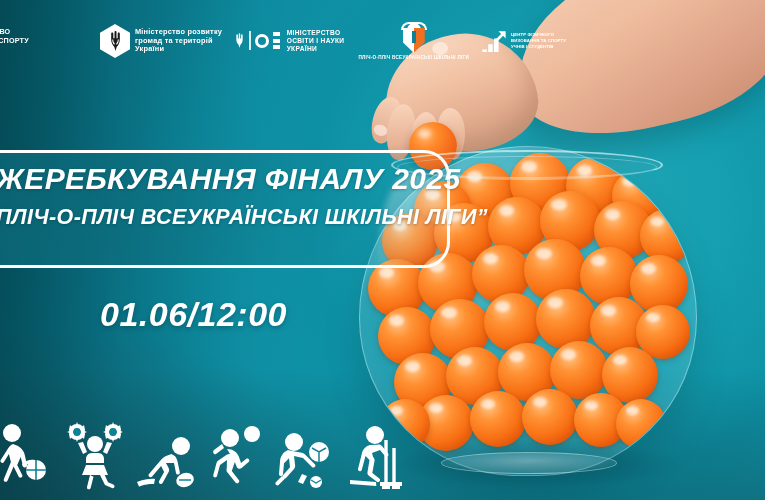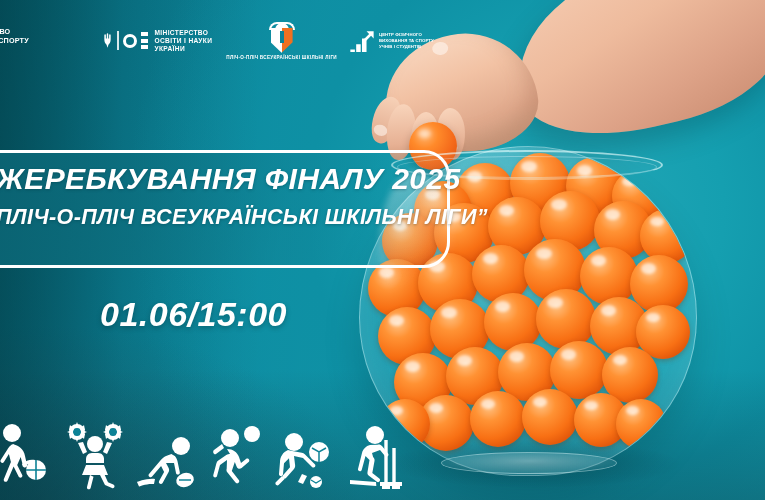--- a/index.html
+++ b/index.html
@@ -308,20 +308,30 @@
   <div class="vignette"></div>
 
   <div class="logobar">
 
     <div class="logo logo-mys">
       <div class="logo-txt">МІНІСТЕРСТВО
 МОЛОДІ ТА СПОРТУ
 УКРАЇНИ</div>
     </div>
 
+    <div class="logo logo-mdc">
+      <span class="hexmark">
+        <svg class="tryzub" viewBox="0 0 24 32">
+          <path fill="#1a1a1a" d="M12 0c1 0 1.6.9 1.6 2v9.6h1.9V4.4c0-1.1.7-1.9 1.7-1.9s1.7.8 1.7 1.9v9.3c0 5.4-2.3 9.2-4.9 11.5L12 32l-2-6.8C7.4 22.9 5.1 19.1 5.1 13.7V4.4c0-1.1.7-1.9 1.7-1.9s1.7.8 1.7 1.9v7.2h1.9V2c0-1.1.6-2 1.6-2zM8.5 15.2v-1.6H6.8v.7c0 3.6 1.5 6.2 3.2 7.9l.8-2.6c-1.3-1.1-2.3-2.6-2.3-4.4zm7 0c0 1.8-1 3.3-2.3 4.4l.8 2.6c1.7-1.7 3.2-4.3 3.2-7.9v-.7h-1.7v1.6z"></path>
+        </svg>
+      </span>
+      <div class="logo-txt">Міністерство розвитку
+громад та територій
+України</div>
+    </div>
 
     <div class="logo logo-moe">
       <span class="moe-mark">
         <svg class="moe-tz" viewBox="0 0 24 32">
           <path fill="#ffffff" d="M12 0c1 0 1.6.9 1.6 2v9.6h1.9V4.4c0-1.1.7-1.9 1.7-1.9s1.7.8 1.7 1.9v9.3c0 5.4-2.3 9.2-4.9 11.5L12 32l-2-6.8C7.4 22.9 5.1 19.1 5.1 13.7V4.4c0-1.1.7-1.9 1.7-1.9s1.7.8 1.7 1.9v7.2h1.9V2c0-1.1.6-2 1.6-2z"></path>
         </svg>
         <i class="moe-bar"></i>
         <i class="moe-o"></i>
         <span class="moe-dots">
             <i></i>
@@ -356,21 +366,21 @@
 УЧНІВ І СТУДЕНТІВ</div>
     </div>
   </div>
 
   <div class="titlewrap">
     <div class="frame"></div>
     <div class="title-l1">ЖЕРЕБКУВАННЯ ФІНАЛУ 2025</div>
     <div class="title-l2">ПЛІЧ-О-ПЛІЧ ВСЕУКРАЇНСЬКІ ШКІЛЬНІ ЛІГИ”</div>
   </div>
 
-  <div class="datetime">01.06/15:00</div>
+  <div class="datetime">01.06/12:00</div>
 
   <div class="picto-strip">
 
     <svg class="picto" viewBox="0 0 66 74">
       <circle cx="20" cy="11" r="9" fill="#fff"></circle>
       <path fill="#fff" d="M18 22c8 0 14 5 15 12l2 9c.5 2.5-3.3 3.4-4 .9l-2.3-9-3.5 8 5 10c1.1 2.3-2.5 4-3.6 1.7l-5-10-6 14c-1 2.4-4.7.9-3.7-1.5l7-17-2-8-5 8c-1.3 2.1-4.5.1-3.2-2l7-11c1.2-2 3.4-5 7.3-5z"></path>
       <circle cx="44" cy="48" r="10" fill="#fff"></circle>
       <path d="M34 48h20M44 38v20" stroke="#0d8296" stroke-width="1.6" fill="none"></path>
       <path fill="#fff" d="M30 42c4-4 9-5 13-4l-1 4c-4-.6-8 .6-11 3z"></path>
     </svg>

